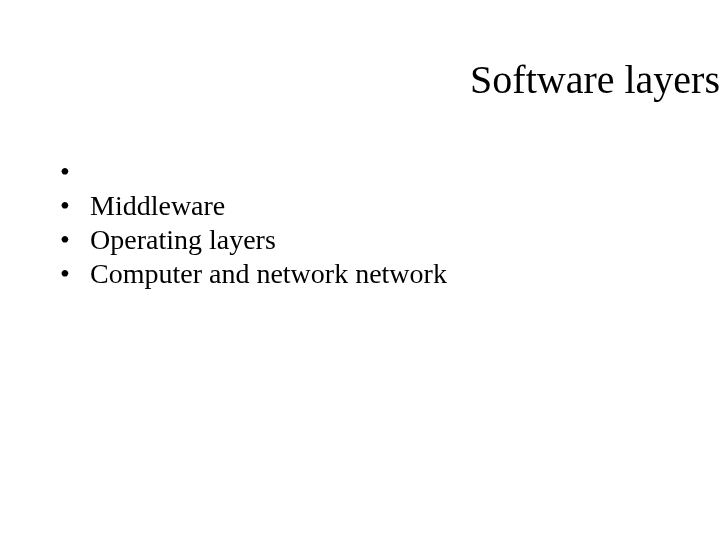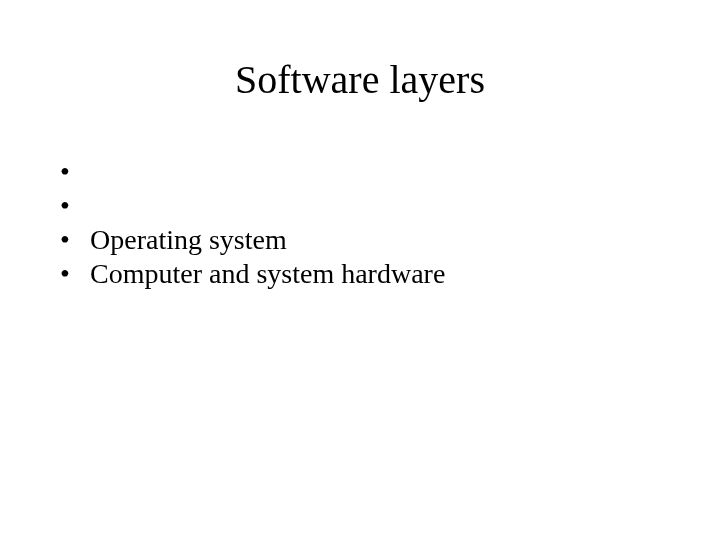--- a/index.html
+++ b/index.html
@@ -13,21 +13,21 @@
       background: #ffffff;
       font-family: "Times New Roman", Times, serif;
       color: #000000;
       position: relative;
     }
     .slide-title {
       position: absolute;
       top: 56px;
       left: 0;
       width: 100%;
-      text-align: center;
+      text-align: right;
       font-size: 40px;
       font-weight: normal;
     }
     .bullet-list {
       position: absolute;
       top: 155px;
       left: 60px;
       list-style: none;
     }
     .bullet-item {
@@ -46,22 +46,23 @@
 <body>
 
 <h1 class="slide-title">Software layers</h1>
 
 <ul class="bullet-list">
   <li class="bullet-item">
     <span class="bullet">•</span>
   </li>
   <li class="bullet-item">
     <span class="bullet">•</span>
+    <span>Middleware</span>
   </li>
   <li class="bullet-item">
     <span class="bullet">•</span>
-    <span>Operating system</span>
+    <span>Operating layers</span>
   </li>
   <li class="bullet-item">
     <span class="bullet">•</span>
-    <span>Computer and system hardware</span>
+    <span>Computer and network network</span>
   </li>
 </ul>
 
 </body></html>

